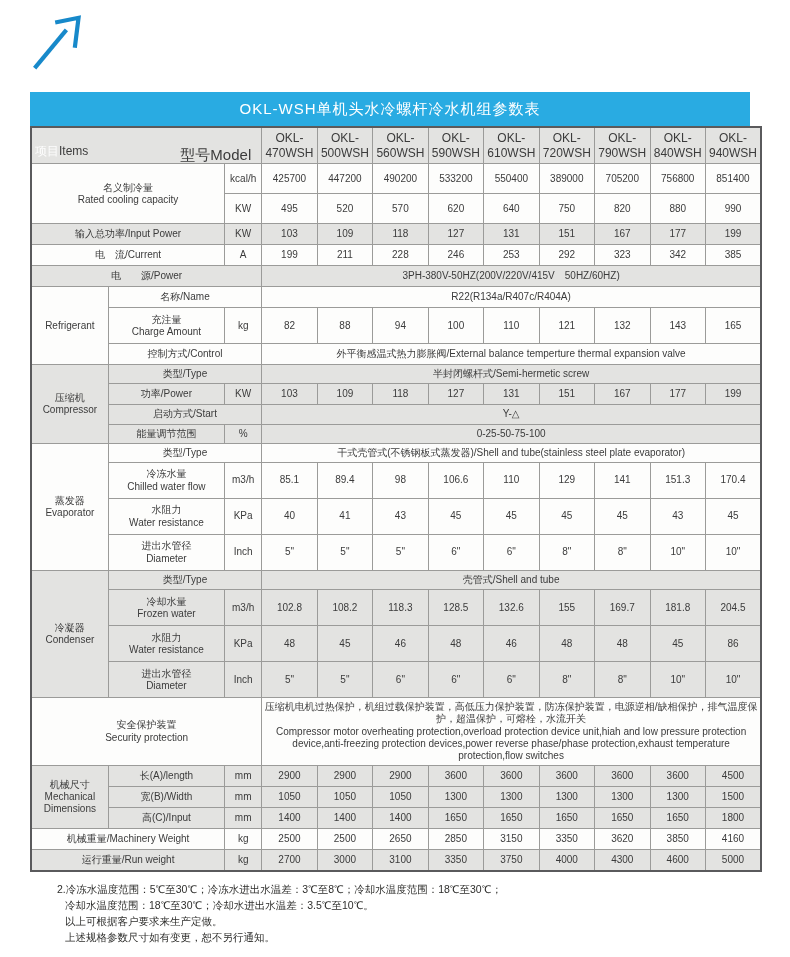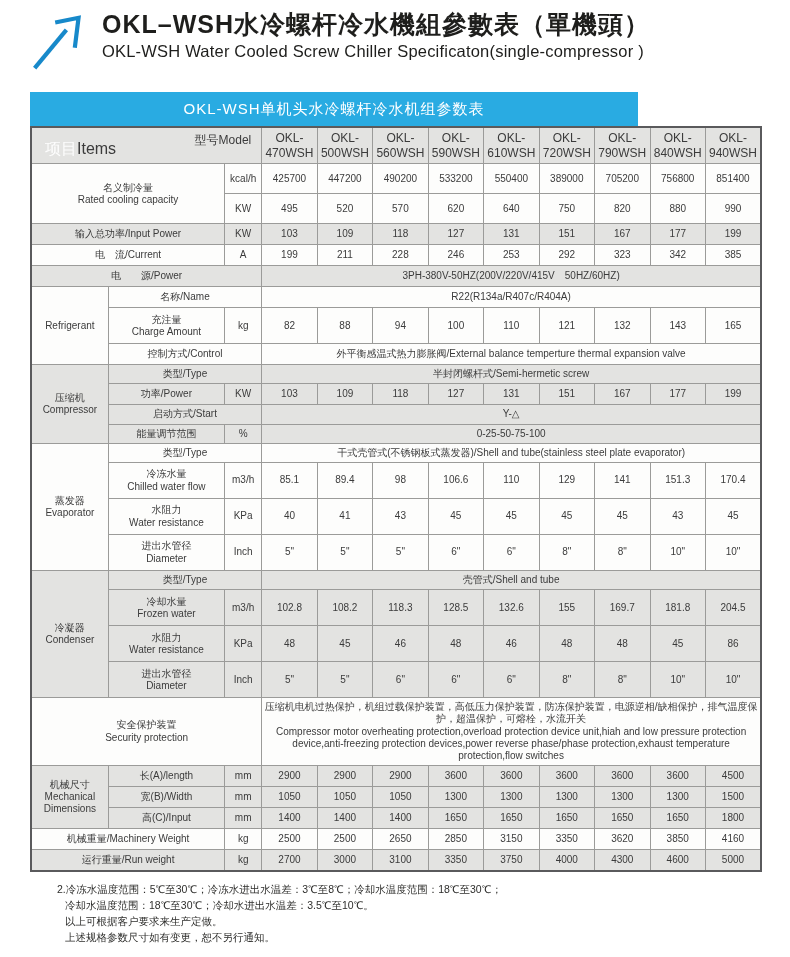--- a/index.html
+++ b/index.html
@@ -7,21 +7,21 @@
   .page{padding:10px 28px 0 30px;}
 
   
   .masthead{display:flex;align-items:flex-start;gap:16px;}
   .logo{width:56px;height:62px;flex:0 0 auto;margin-top:2px;}
   .titles{flex:1;}
   .title-zh{font-size:25px;font-weight:bold;color:#1e1e1c;letter-spacing:1px;line-height:1.15;}
   .title-en{font-size:16.5px;color:#1e1e1c;margin-top:3px;letter-spacing:.2px;}
 
   
-  .banner{margin-top:18px;width:608px;background:#29abe2;color:#fff;text-align:center;
+  .banner{margin-top:18px;width:720px;background:#29abe2;color:#fff;text-align:center;
           font-size:15px;letter-spacing:1px;padding:8px 0 7px;box-sizing:border-box;}
 
   
   table.spec{width:732px;border-collapse:collapse;table-layout:fixed;font-size:10px;color:#3b3b3b;
              border:2px solid #5a5a5c;}
   table.spec td{border:1px solid #9b9b99;text-align:center;vertical-align:middle;
                 padding:3px 2px;background:#fdfdfc;line-height:1.22;}
   tr.g td{background:#e3e3e1;}
   td.left{text-align:left;padding-left:6px;padding-right:6px;}
   .pre{white-space:pre-line;}
@@ -32,44 +32,40 @@
   tr.r-two{height:36px;}
   tr.r-type{height:19px;}
   tr.r-sec{height:56px;}
   td.sec-val{line-height:1.28;}
 
   
   td.corner{position:relative;padding:0;
     background-image:linear-gradient(to top right,
       rgba(0,0,0,0) calc(50% - 0.7px), #9b9b99 calc(50% - 0.7px),
       #9b9b99 calc(50% + 0.7px), rgba(0,0,0,0) calc(50% + 0.7px));}
-  .corner-items{position:absolute;left:13px;bottom:5px;font-size:16px;}
+  .corner-items{position:absolute;left:3px;bottom:5px;font-size:12px;}
   .corner-items .lt{color:rgba(255,255,255,.92);}
-  .corner-model{position:absolute;right:10px;top:5px;font-size:12px;text-align:right;}
+  .corner-model{position:absolute;right:10px;top:18px;font-size:15px;text-align:right;}
 
   
   .notes{margin-top:9px;font-size:10.5px;color:#2e2e2c;line-height:1.55;}
   .notes .ind1{padding-left:27px;}
   .notes .ind2{padding-left:35px;}
 </style>
 </head>
 <body>
 
 <div class="page">
 
   <div class="masthead">
     <div class="logo">
       <svg viewBox="0 0 60 62" width="56" height="62">
         <path d="M5,58 L39,17" stroke="#1789ca" stroke-width="4.5" fill="none"></path>
         <path d="M27,9 L52,4 L48,36" stroke="#1789ca" stroke-width="4.5" fill="none" stroke-linejoin="miter"></path>
       </svg>
-    </div>
-    <div class="titles">
-      <div class="title-zh">OKL–WSH水冷螺杆冷水機組參數表（單機頭）</div>
-      <div class="title-en">OKL-WSH Water Cooled Screw Chiller Specificaton(single-compressor )</div>
     </div>
   </div>
 
   <div class="banner">OKL-WSH单机头水冷螺杆冷水机组参数表</div>
 
   <table class="spec">
     <colgroup>
       <col style="width:77px">
         <col style="width:116px">
         <col style="width:37px">

